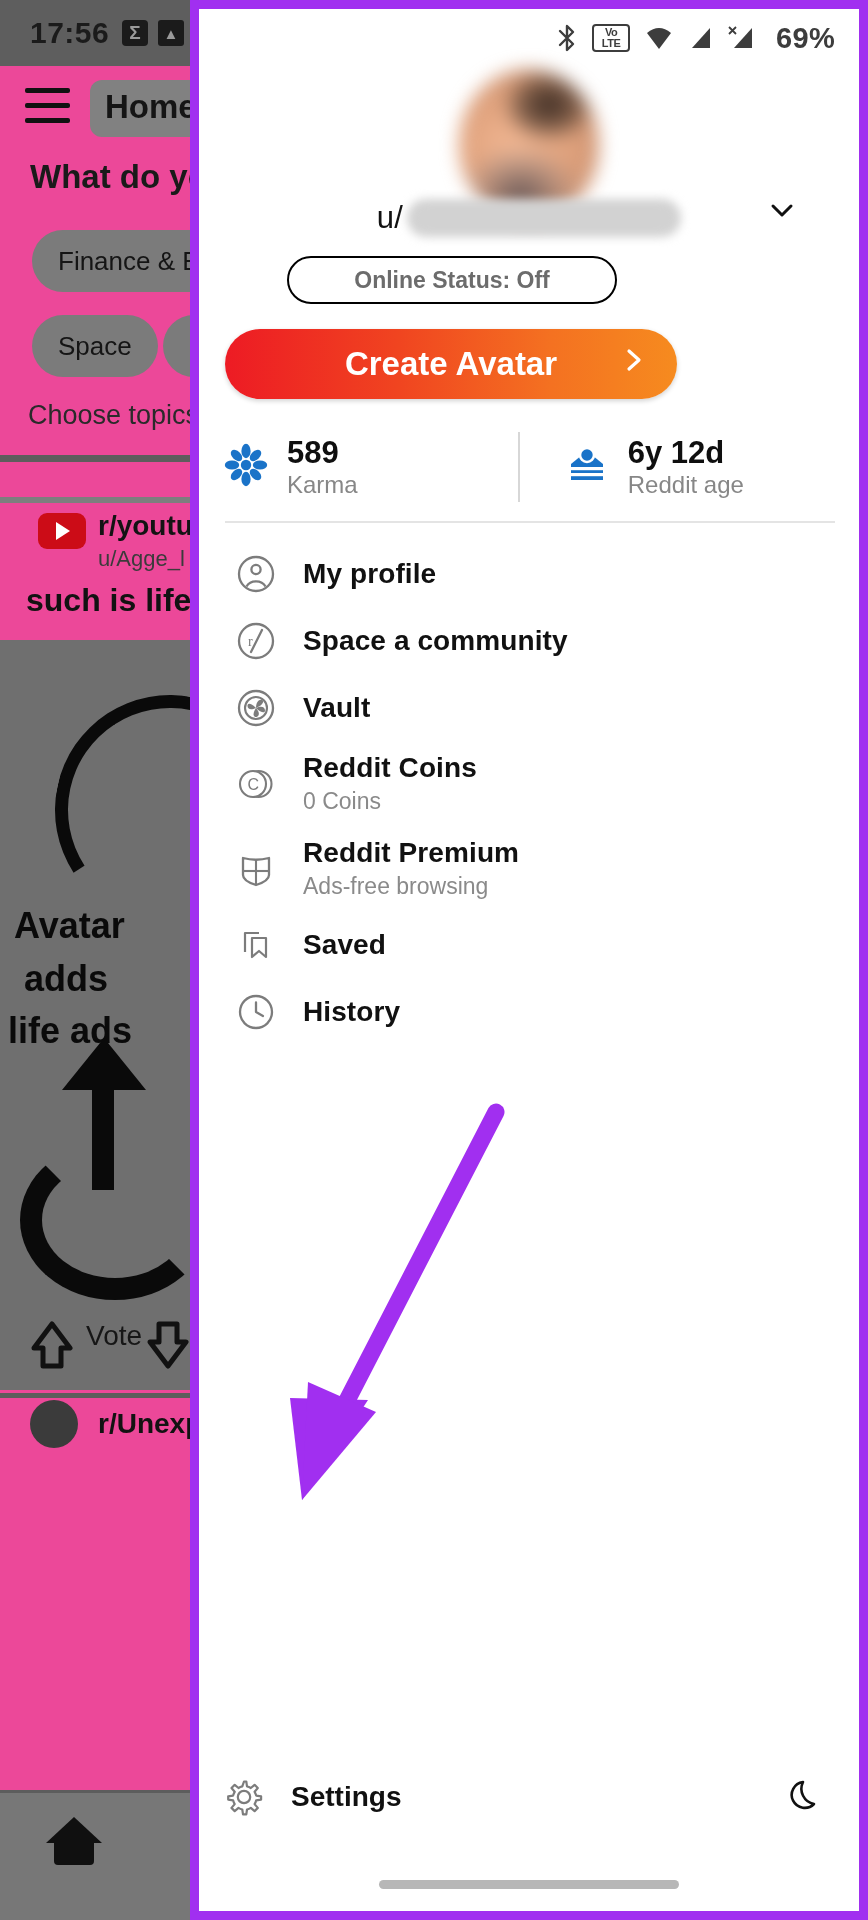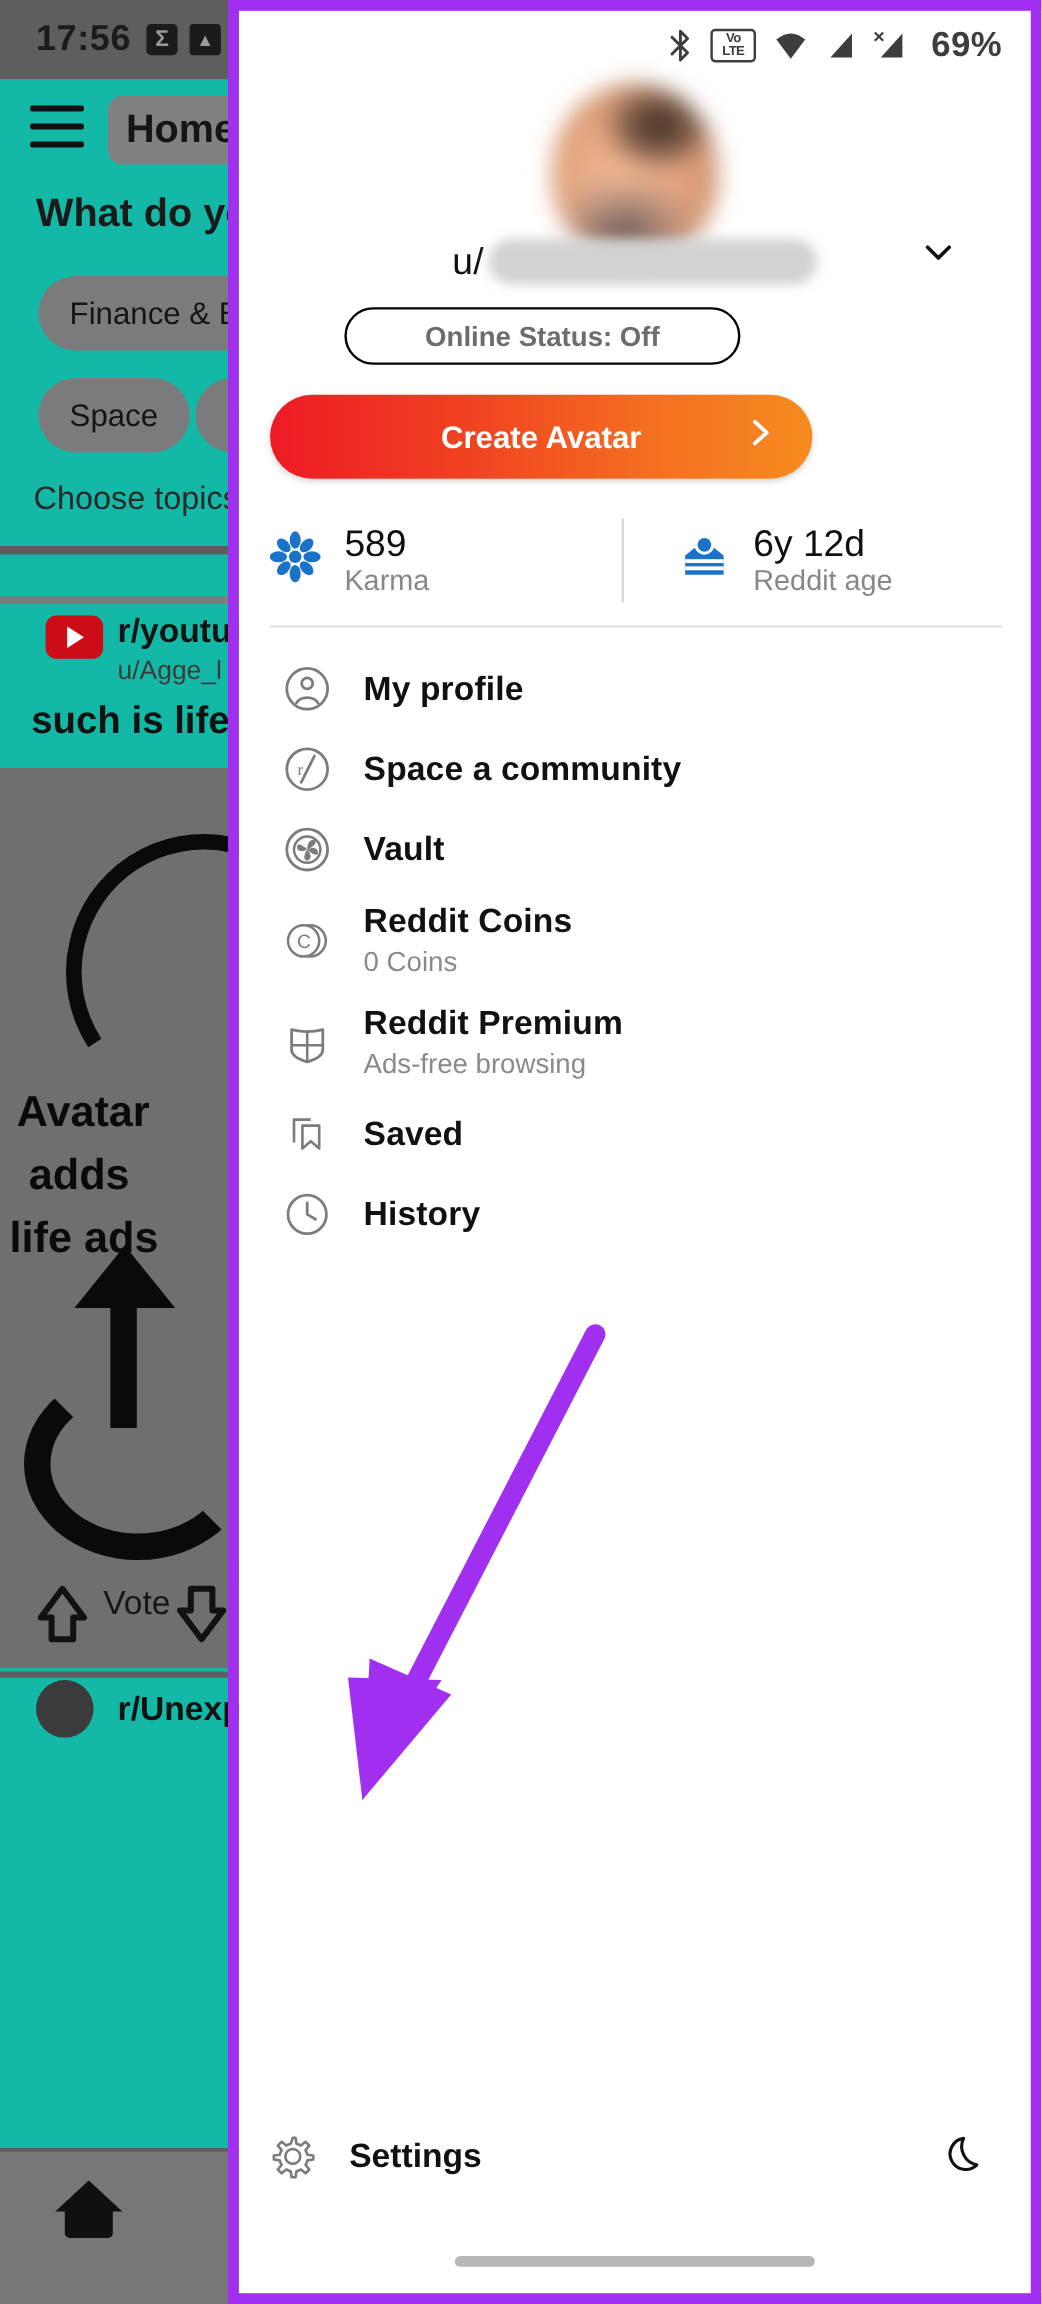--- a/index.html
+++ b/index.html
@@ -22,21 +22,21 @@
     background:#a12ff0;
   }
   .fb-top    { left:190px; top:0;      width:678px; height:9px; }
   .fb-bottom { left:190px; bottom:0;   width:678px; height:9px; }
   .fb-left   { left:190px; top:0;      width:9px;   height:1920px; }
   .fb-right  { right:0;    top:0;      width:9px;   height:1920px; }
 
   
   .backdrop {
     position:absolute; left:0; top:0; width:199px; height:1920px;
-    background:#14b8a6; overflow:hidden;
+    background:#ec4899; overflow:hidden;
   }
   .bd-statusbar {
     position:absolute; left:0; top:0; width:199px; height:66px;
     background:#5e5e5e;
   }
   .bd-time {
     position:absolute; left:30px; top:16px;
     font-size:30px; font-weight:600; color:#1b1b1b;
     letter-spacing:0.5px;
   }
@@ -248,39 +248,39 @@
     display:flex; align-items:center; justify-content:center;
     font-size:23px; font-weight:700; color:#6c6c6c;
   }
 
   
   .create-avatar {
     position:absolute; left:26px; top:320px;
     width:452px; height:70px; border-radius:35px;
     background:linear-gradient(90deg, #ed1b24 0%, #f04420 38%, #f47121 72%, #f68b1f 100%);
     display:flex; align-items:center; justify-content:center;
-    color:#ffffff; font-size:26px; font-weight:700;
+    color:#ffffff; font-size:33px; font-weight:700;
     box-shadow:0 2px 5px rgba(0,0,0,0.18);
   }
   .ca-chevron {
     position:absolute; right:30px; top:50%; transform:translateY(-50%);
   }
 
   
   .stats-row {
     position:absolute; left:0; top:410px; width:660px; height:96px;
     display:flex; align-items:center;
   }
   .stat {
     display:flex; align-items:center; gap:18px;
     padding-left:24px; flex:1;
   }
   .stat-2 { padding-left:44px; }
   .stat-texts { display:flex; flex-direction:column; gap:2px; }
-  .stat-value { font-size:31px; font-weight:400; color:#0f0f0f; line-height:1.08; }
+  .stat-value { font-size:31px; font-weight:700; color:#0f0f0f; line-height:1.08; }
   .stat-label { font-size:24px; color:#878787; line-height:1.1; }
   .stat-sep {
     width:1.5px; height:70px; background:#d7d7d7;
   }
 
   
   .section-divider {
     position:absolute; left:26px; top:512px; width:610px; height:1.5px;
     background:#e4e4e4;
   }

